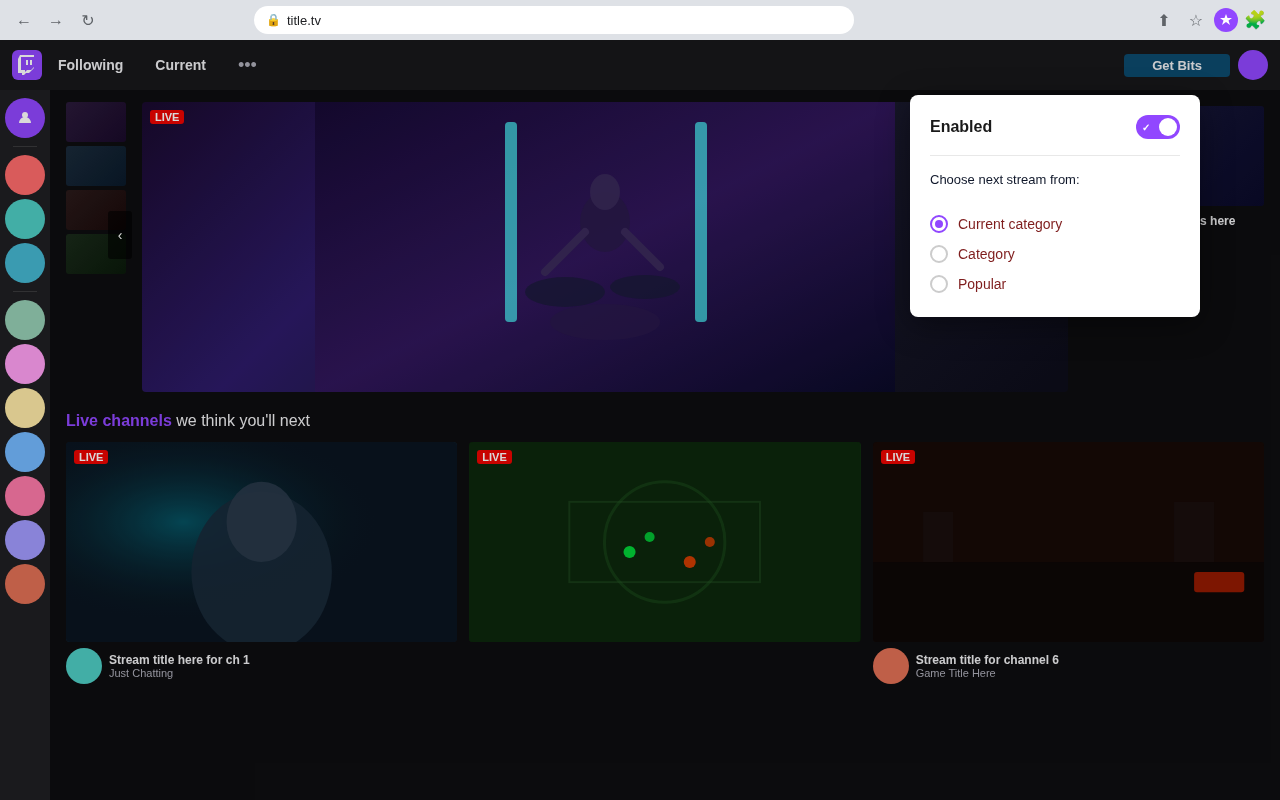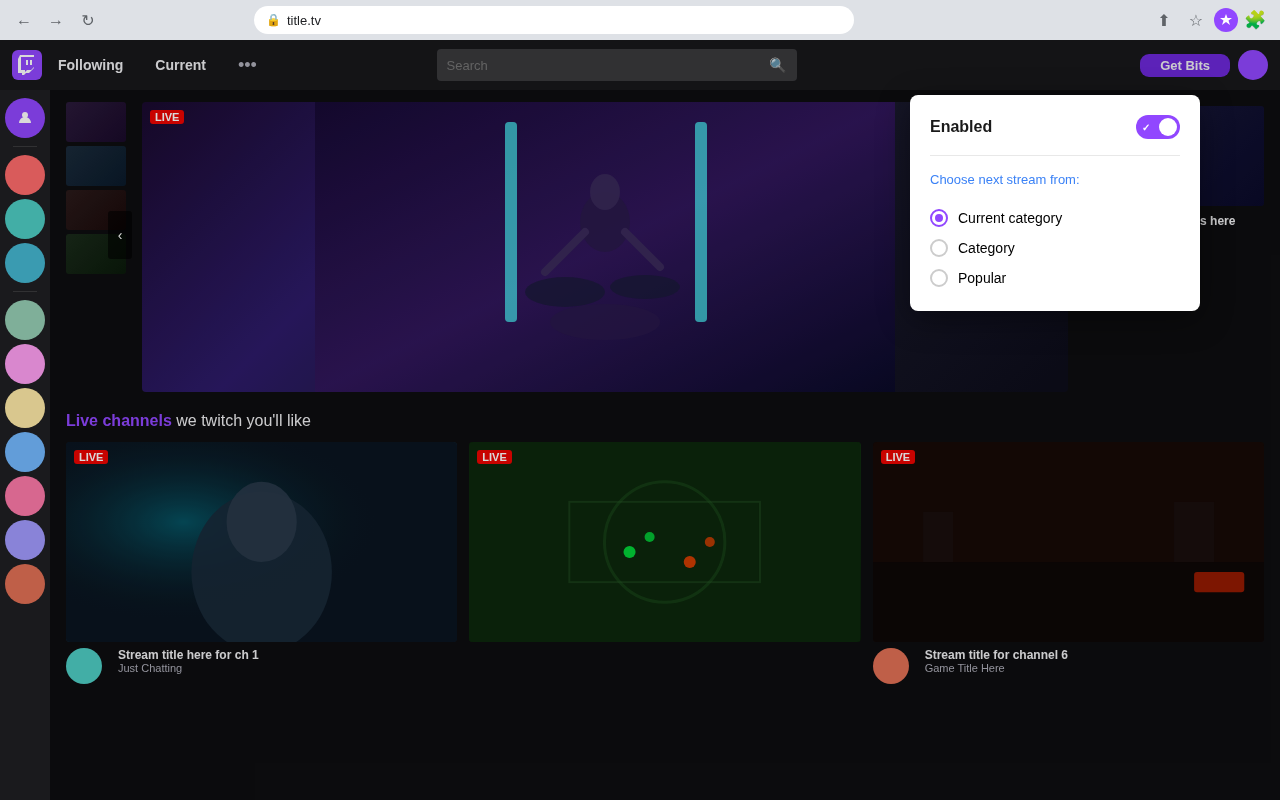--- a/index.html
+++ b/index.html
@@ -153,25 +153,25 @@
       flex: 1;
     }
     .search-bar .search-icon-inner { color: #adadb8; font-size: 14px; }
     .header-right {
       display: flex;
       align-items: center;
       gap: 8px;
       margin-left: auto;
     }
     .header-right-btn {
-      background: #6d28d9;
+      background: #0c4a6e;
       color: #efeff1;
       border: none;
-      border-radius: 9px;
-      padding: 4px 20px;
+      border-radius: 4px;
+      padding: 4px 28px;
       font-size: 13px;
       font-weight: 600;
       cursor: pointer;
     }
     .header-avatar {
       width: 30px;
       height: 30px;
       border-radius: 50%;
       background: #9147ff;
       overflow: hidden;
@@ -351,22 +351,22 @@
       background: linear-gradient(135deg, #0a1a2e 0%, #1a3a4a 50%, #0d1a2e 100%);
     }
     .channel-thumb-2 {
       background: linear-gradient(135deg, #0a2a0a 0%, #1a4a1a 50%, #0a1a0a 100%);
     }
     .channel-thumb-3 {
       background: linear-gradient(135deg, #1a0a0a 0%, #2a1a0a 50%, #1a0a0a 100%);
     }
     .channel-info {
       display: flex;
-      gap: 16px;
-      align-items: flex-start;
+      gap: 7px;
+      align-items: center;
     }
     .channel-avatar {
       width: 36px;
       height: 36px;
       border-radius: 50%;
       background: #3a3a3d;
       flex-shrink: 0;
     }
     .channel-text .channel-name {
       color: #efeff1;
@@ -435,23 +435,23 @@
     }
     .toggle-slider .check-mark {
       position: absolute;
       left: 6px;
       color: white;
       font-size: 10px;
       font-weight: bold;
     }
     .popup-subtitle {
       font-size: 13px;
-      color: #3b82f6;
+      color: #0f172a;
       font-weight: 500;
-      margin-bottom: 22px;
+      margin-bottom: 28px;
     }
     .radio-group {
       display: flex;
       flex-direction: column;
       gap: 12px;
     }
     .radio-item {
       display: flex;
       align-items: center;
       gap: 10px;
@@ -473,21 +473,21 @@
     }
     .radio-circle.selected::after {
       content: '';
       width: 8px;
       height: 8px;
       border-radius: 50%;
       background: #9147ff;
     }
     .radio-label {
       font-size: 14px;
-      color: #000000;
+      color: #7f1d1d;
     }
 
     
     .blur-overlay {
       position: absolute;
       top: 0; left: 0;
       width: 100%; height: 100%;
       background: rgba(0,0,0,0.3);
       z-index: 40;
     }
@@ -537,24 +537,20 @@
         <path d="M2 0L0 4v14h4v2h2l2-2h3l5-5V0H2zm14 12l-3 3H9l-2 2v-2H3V2h13v10z"></path>
         <rect x="8" y="5" width="2" height="5" fill="white"></rect>
         <rect x="12" y="5" width="2" height="5" fill="white"></rect>
       </svg>
     </div>
     <div class="header-nav">
       <span class="header-nav-item">Following</span>
       <span class="header-nav-item">Current</span>
       <span class="header-more">•••</span>
     </div>
-    <div class="search-bar">
-      <input type="text" placeholder="Search" style="">
-      <span class="search-icon-inner">🔍</span>
-    </div>
     <div class="header-right">
       <button class="header-right-btn">Get Bits</button>
       <div class="header-avatar"></div>
     </div>
   </div>
 
   <div class="sidebar">
     <div class="sidebar-item home">
       <svg width="16" height="16" viewBox="0 0 16 16" fill="white">
         <circle cx="8" cy="5" r="3"></circle>
@@ -626,21 +622,21 @@
       <div class="info-col" style="padding-top:4px;">
         <div class="info-thumb" style="background:linear-gradient(135deg,#1a1a3a,#0a0a2a);"></div>
         <div class="info-title">Live stream title goes here</div>
         <div class="info-sub">Streamer Name</div>
         <div class="info-sub">Just Chatting</div>
       </div>
     </div>
 
     <div class="live-channels-section">
       <div class="section-title">
-        <span class="highlight">Live channels</span><span> we twitch you'll like</span>
+        <span class="highlight">Live channels</span><span> we think you'll next</span>
       </div>
       <div class="channels-grid">
 
         <div class="channel-card">
           <div class="channel-thumb channel-thumb-1">
             <div class="live-badge">LIVE</div>
             
             <svg width="100%" height="100%" viewBox="0 0 390 200" xmlns="http://www.w3.org/2000/svg" preserveAspectRatio="xMidYMid slice">
               <rect width="390" height="200" fill="#0a1520"></rect>
               <rect x="0" y="0" width="390" height="200" fill="url(#g2)" opacity="0.9"></rect>

